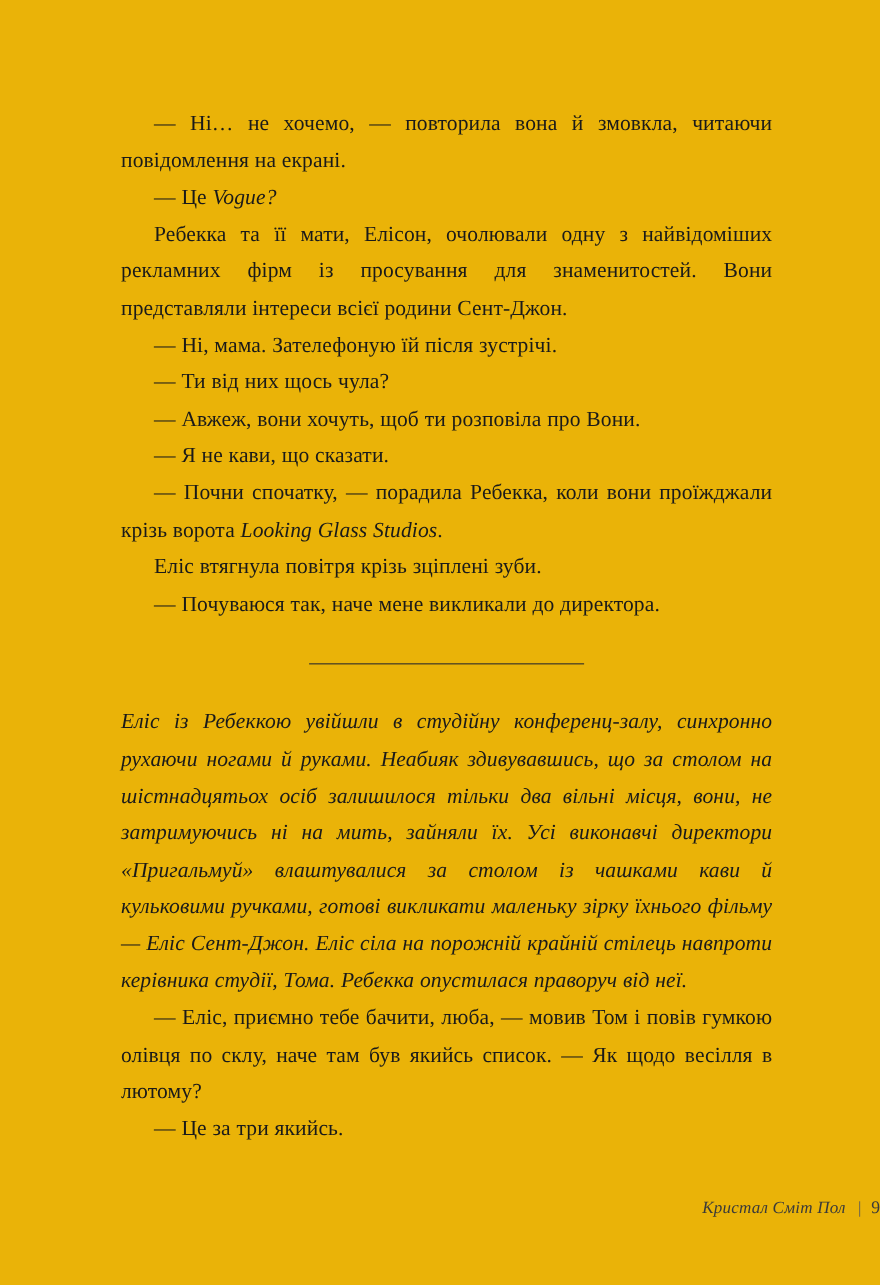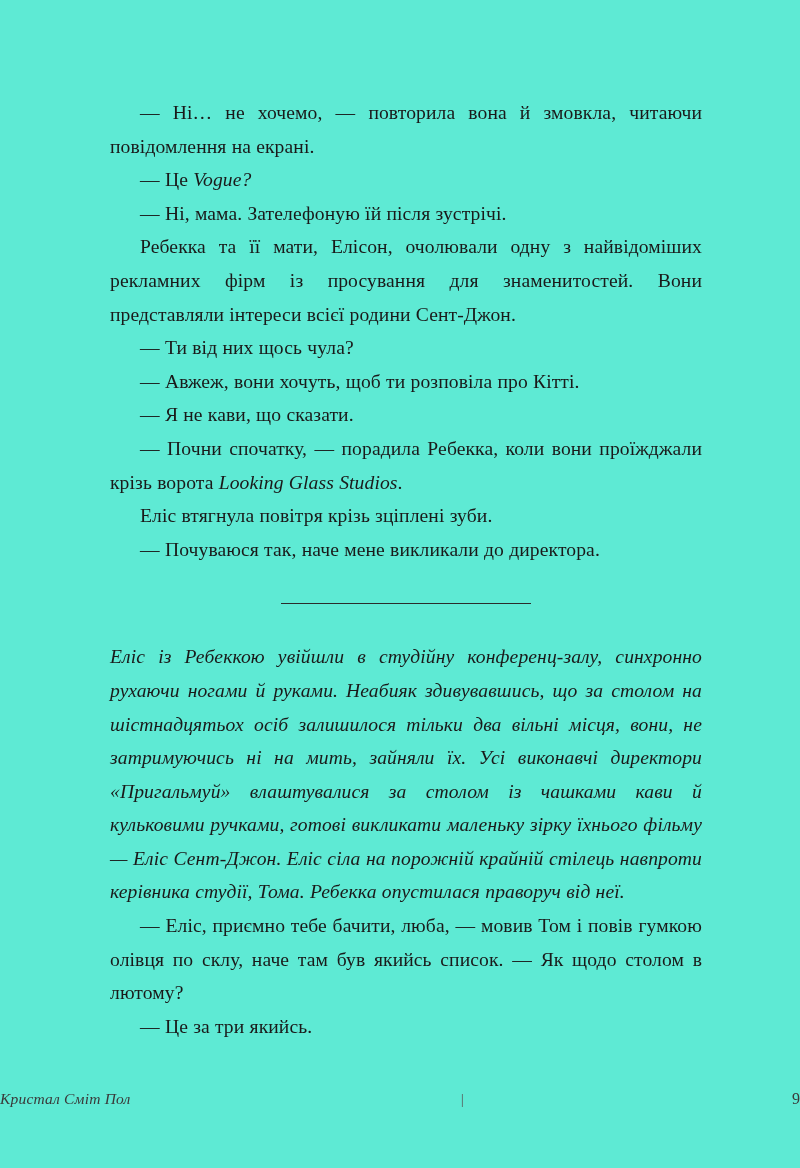--- a/index.html
+++ b/index.html
@@ -10,21 +10,21 @@
   }
   body {
     font-family: "Liberation Serif", "DejaVu Serif", serif;
     color: #1a1a1a;
   }
   .page {
     position: relative;
     width: 800px;
     height: 1168px;
     margin: 0 auto;
-    background: #5eead4;
+    background: #eab308;
     overflow: hidden;
     box-sizing: border-box;
   }
   .text-block {
     position: absolute;
     left: 110px;
     top: 96px;
     width: 592px;
   }
   p.para {
@@ -60,22 +60,22 @@
     background: #2b2b2b;
     border: 0;
   }
   .footer {
     position: absolute;
     left: 0;
     right: 0;
     top: 1090px;
     display: flex;
     align-items: baseline;
-    justify-content: space-between;
-    gap: 11px;
+    justify-content: flex-end;
+    gap: 0;
     color: #3a3a3a;
   }
   .footer-author {
     font-style: italic;
     font-size: 15.5px;
     letter-spacing: 0.2px;
     white-space: nowrap;
   }
   .footer-title {
     font-size: 14.2px;
@@ -99,44 +99,44 @@
 <body>
 
 <div class="page">
 
   <div class="text-block">
 
     <p class="para">— Ні… не хочемо, — повторила вона й змовкла, читаючи повідомлення на екрані.</p>
 
     <p class="para"><span>— Це </span><em class="title-italic">Vogue?</em></p>
 
+    <p class="para">Ребекка та її мати, Елісон, очолювали одну з найвідоміших рекламних фірм із просування для знаменитостей. Вони представляли інтереси всієї родини Сент-Джон.</p>
+
     <p class="para">— Ні, мама. Зателефоную їй після зустрічі.</p>
-
-    <p class="para">Ребекка та її мати, Елісон, очолювали одну з найвідоміших рекламних фірм із просування для знаменитостей. Вони представляли інтереси всієї родини Сент-Джон.</p>
 
     <p class="para">— Ти від них щось чула?</p>
 
 
-    <p class="para">— Авжеж, вони хочуть, щоб ти розповіла про Кітті.</p>
+    <p class="para">— Авжеж, вони хочуть, щоб ти розповіла про Вони.</p>
 
     <p class="para">— Я не кави, що сказати.</p>
 
     <p class="para"><span>— Почни спочатку, — порадила Ребекка, коли вони проїжджали крізь ворота </span><em class="title-italic">Looking Glass Studios</em><span>.</span></p>
 
     <p class="para">Еліс втягнула повітря крізь зціплені зуби.</p>
 
     <p class="para">— Почуваюся так, наче мене викликали до директора.</p>
 
     <div class="divider-wrap">
       <hr class="divider-rule">
     </div>
 
     <p class="para no-indent">Еліс із Ребеккою увійшли в студійну конференц-залу, синхронно рухаючи ногами й руками. Неабияк здивувавшись, що за столом на шістнадцятьох осіб залишилося тільки два вільні місця, вони, не затримуючись ні на мить, зайняли їх. Усі виконавчі директори «Пригальмуй» влаштувалися за столом із чашками кави й кульковими ручками, готові викликати маленьку зірку їхнього фільму — Еліс Сент-Джон. Еліс сіла на порожній крайній стілець навпроти керівника студії, Тома. Ребекка опустилася праворуч від неї.</p>
 
-    <p class="para">— Еліс, приємно тебе бачити, люба, — мовив Том і повів гумкою олівця по склу, наче там був якийсь список. — Як щодо столом в лютому?</p>
+    <p class="para">— Еліс, приємно тебе бачити, люба, — мовив Том і повів гумкою олівця по склу, наче там був якийсь список. — Як щодо весілля в лютому?</p>
 
     <p class="para">— Це за три якийсь.</p>
 
   </div>
 
   <div class="footer">
     <span class="footer-author">Кристал Сміт Пол</span>
     <span class="footer-sep">|</span>
     <span class="footer-pageno">9</span>
   </div>

